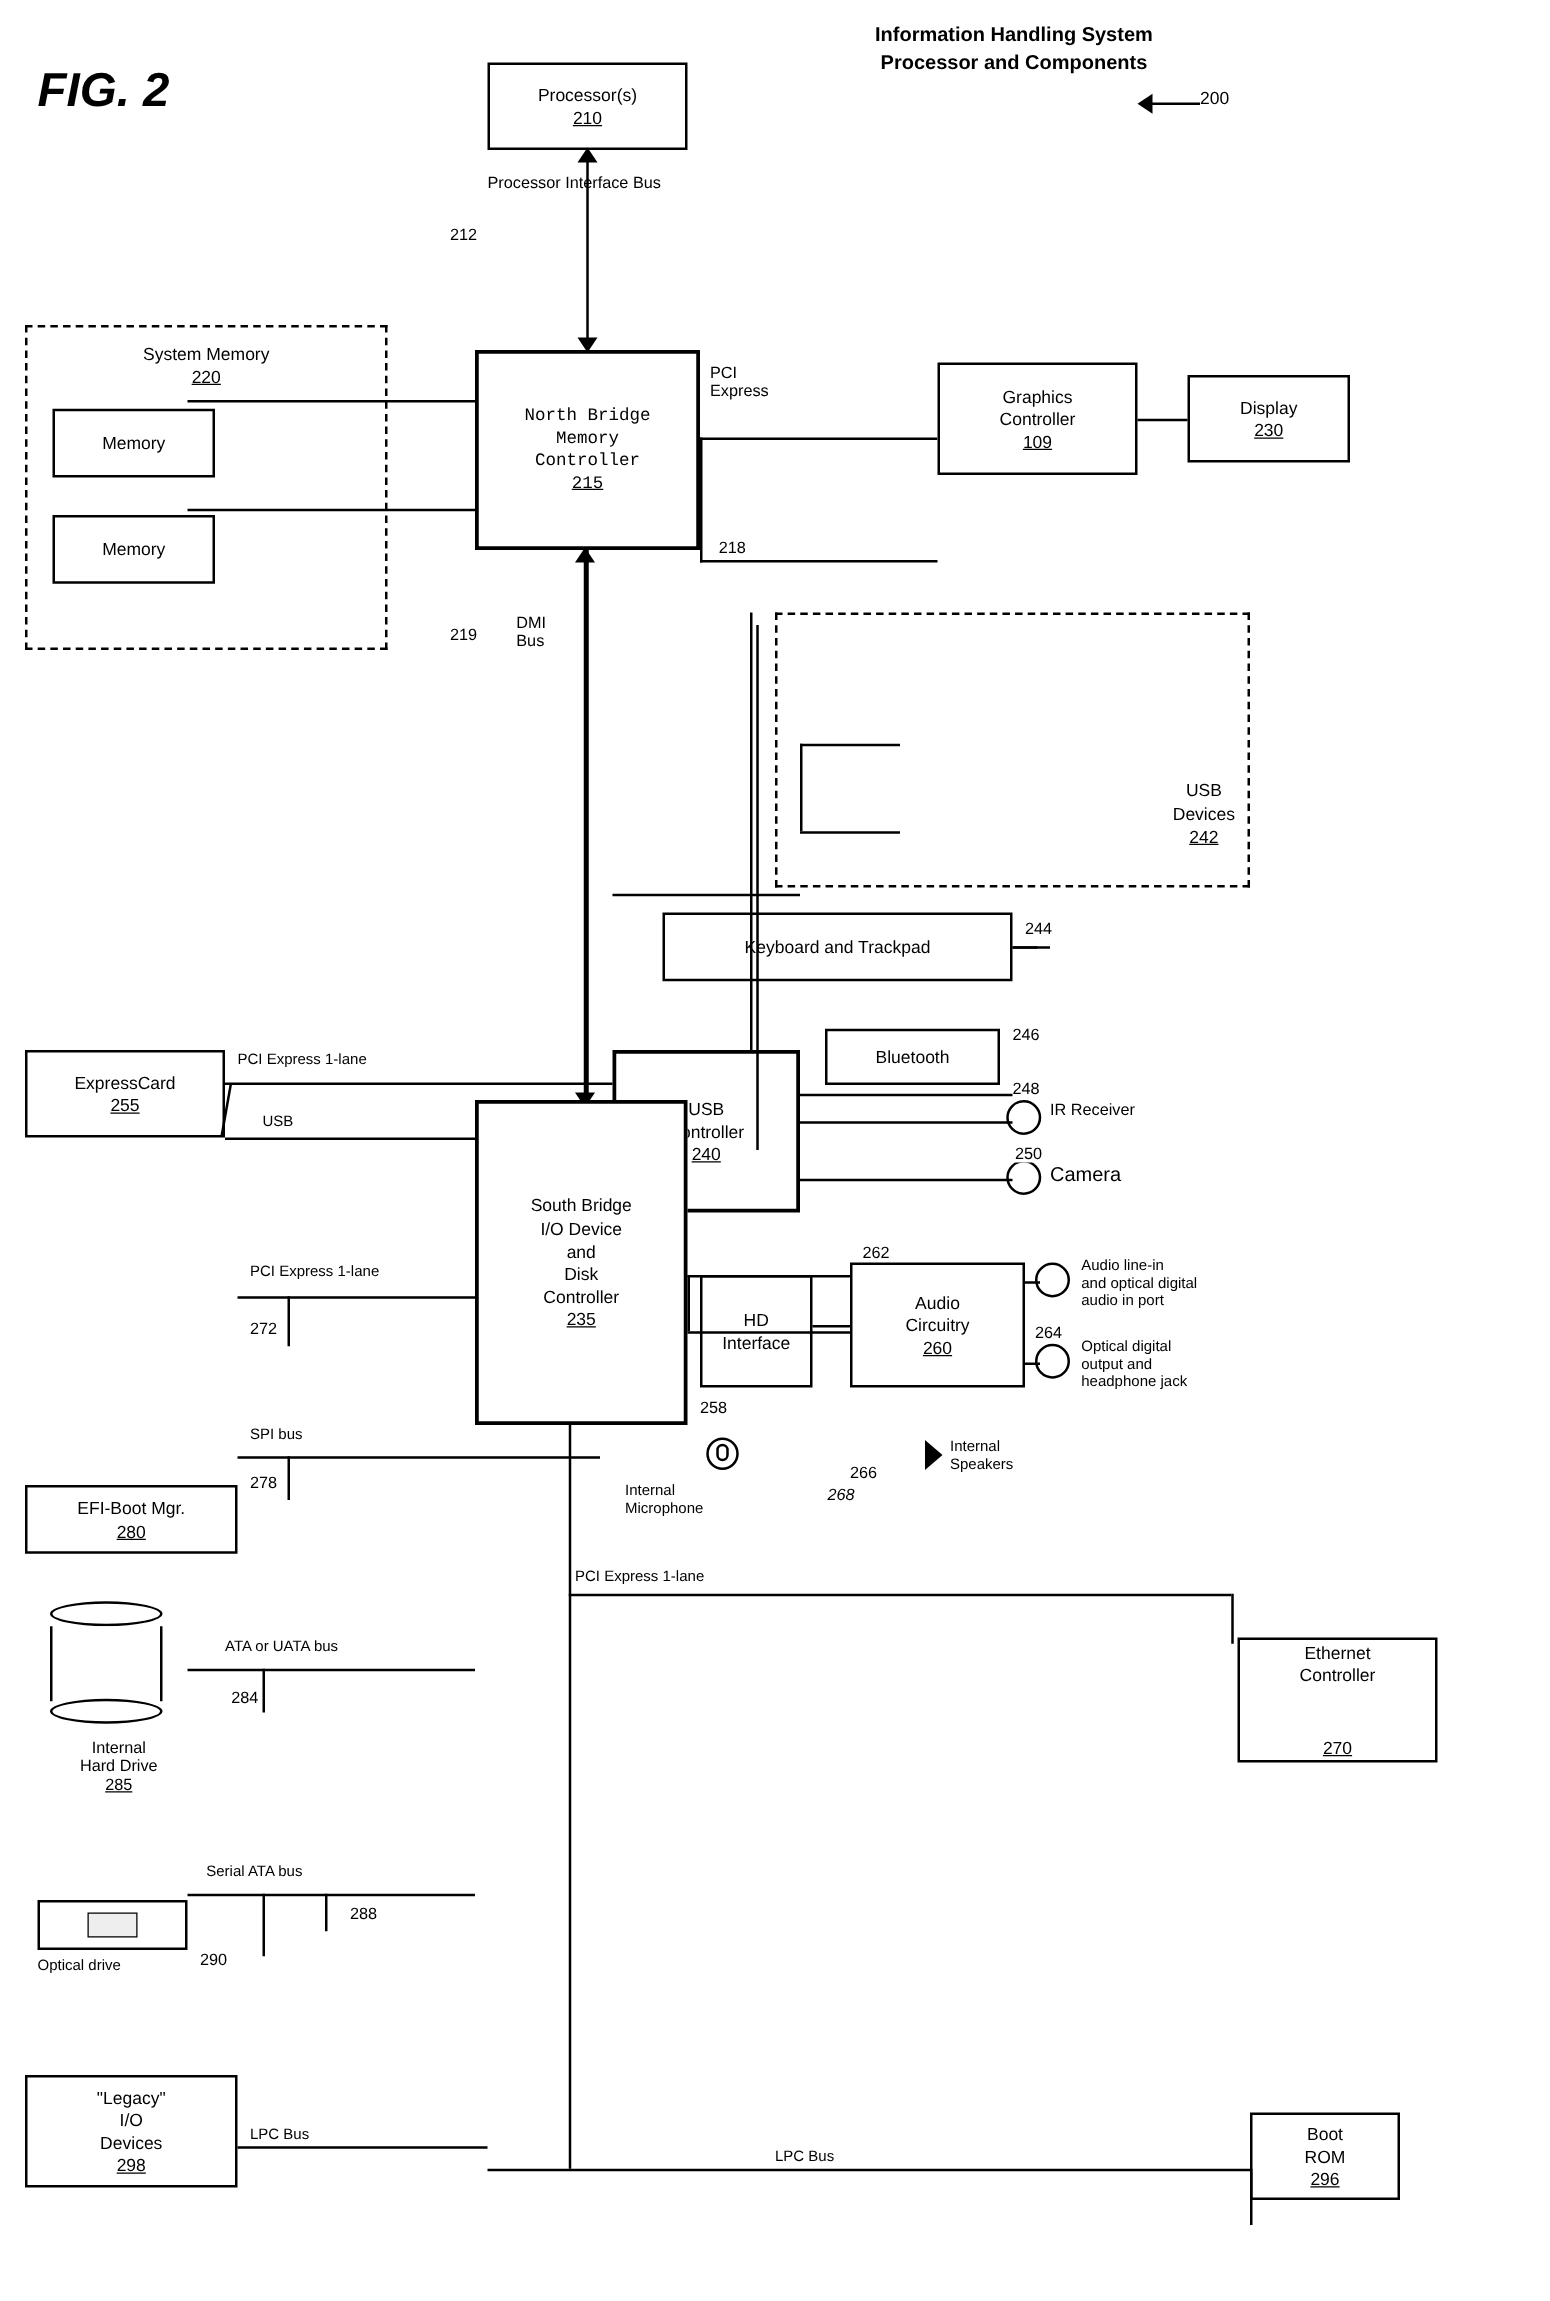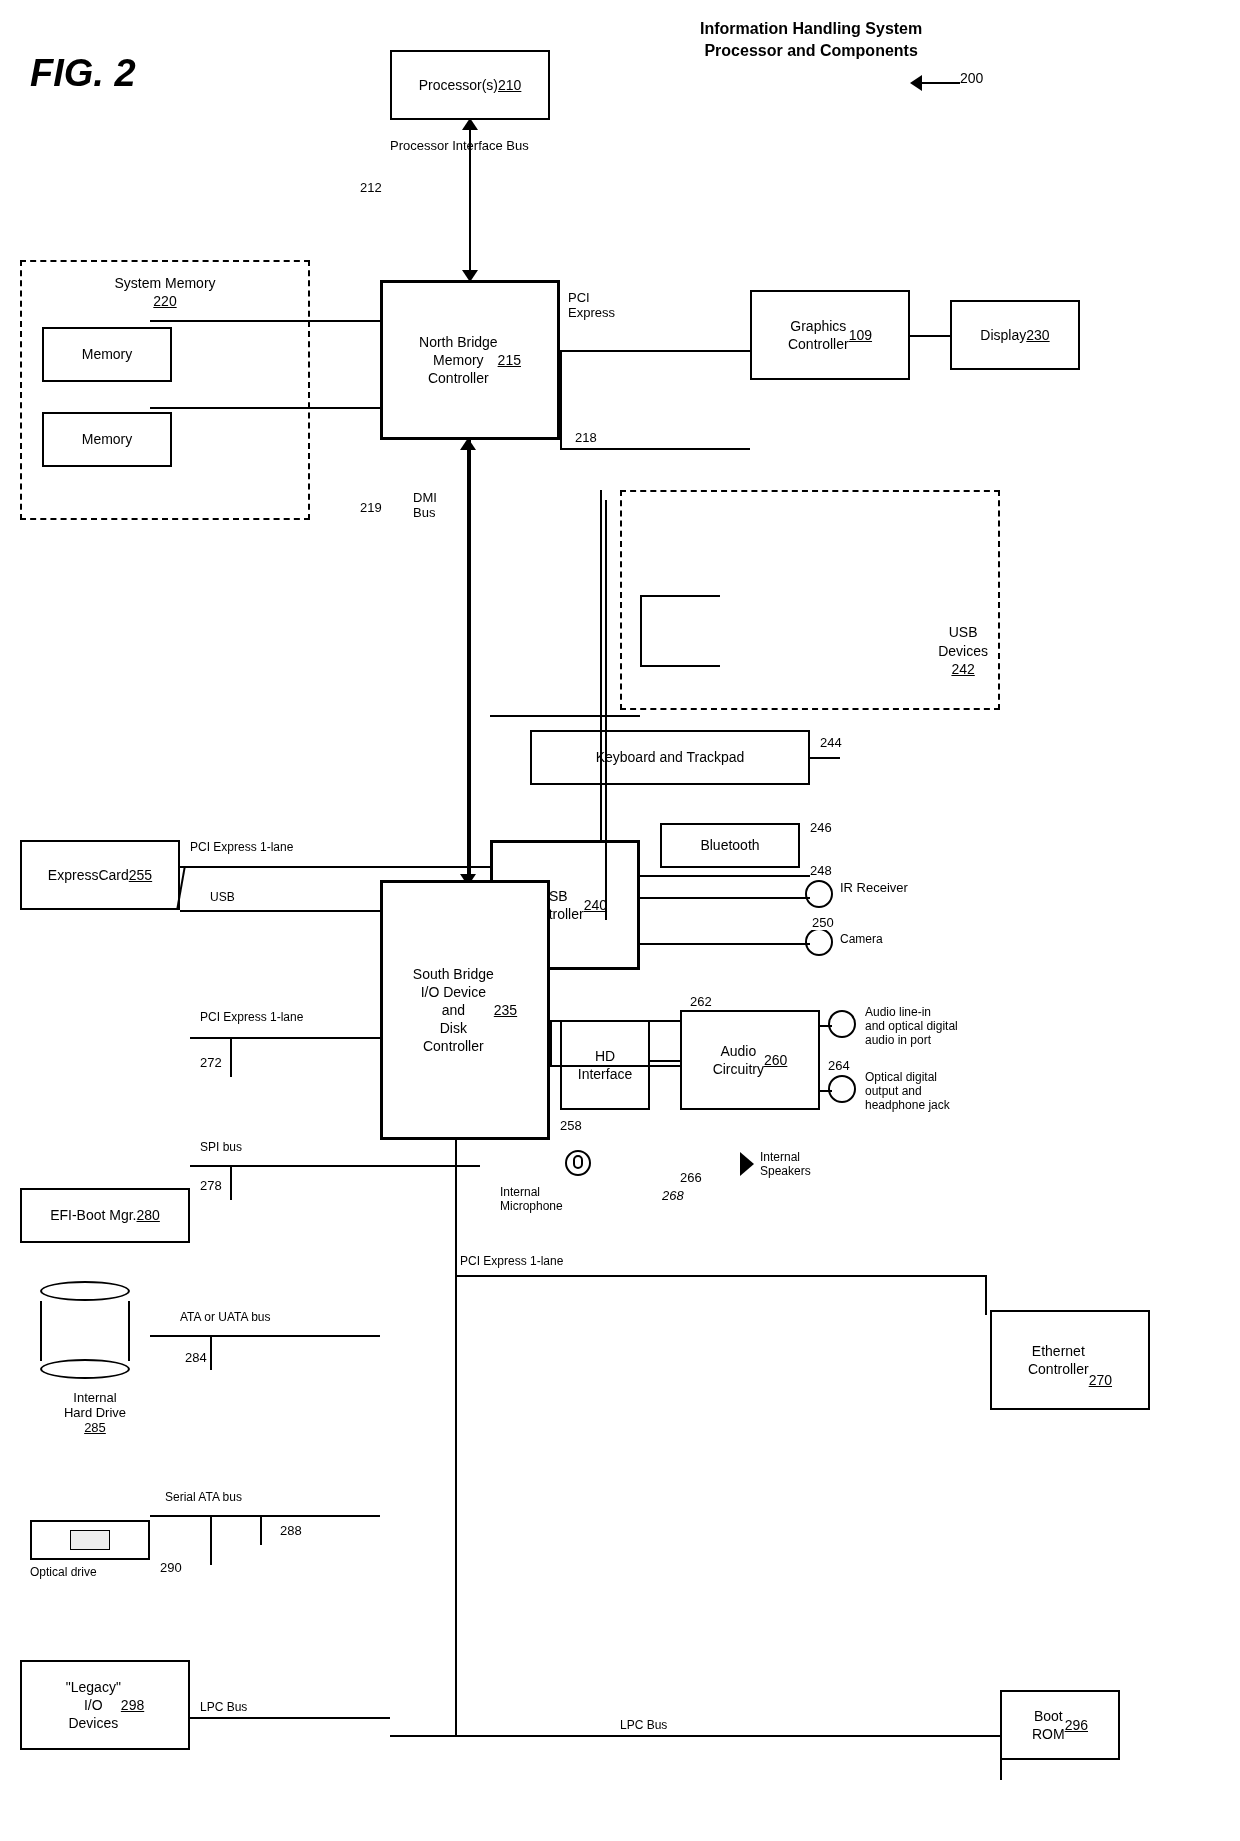--- a/index.html
+++ b/index.html
@@ -16,21 +16,21 @@
       width: 1240px;
       height: 1841px;
       background: #fff;
     }
     .box {
       position: absolute;
       border: 2px solid #000;
       background: #fff;
       text-align: center;
       display: flex;
-      flex-direction: row;
+      flex-direction: column;
       align-items: center;
       justify-content: center;
       font-size: 14px;
       line-height: 1.3;
     }
     .box.dashed {
       border: 2px dashed #000;
     }
     .box.thick {
       border: 3px solid #000;
@@ -127,21 +127,21 @@
 
     <div class="box" style="position:absolute;left:20px;top:65px;width:130px;height:55px;">
       <span>Memory</span>
     </div>
 
     <div class="box" style="position:absolute;left:20px;top:150px;width:130px;height:55px;">
       <span>Memory</span>
     </div>
   </div>
 
-  <div class="box thick" style="left:380px;top:280px;width:180px;height:160px;">
+  <div class="box thick" style="left:380px;top:280px;width:180px;height:160px;font-family:Liberation Mono, monospace;">
     <span style="font-size:14px;text-align:center;">North Bridge<br>Memory<br>Controller</span>
     <span style="text-decoration:underline;">215</span>
   </div>
 
   <div class="connector h" style="left:150px;top:320px;width:230px;"></div>
   <div class="connector h" style="left:150px;top:407px;width:230px;"></div>
 
   <div class="label" style="left:568px;top:290px;font-size:13px;">
     <span>PCI<br>Express</span>
   </div>
@@ -210,21 +210,21 @@
   <div class="label" style="left:810px;top:820px;">246</div>
 
   <div class="circle-icon" style="left:805px;top:880px;"></div>
   <div class="label" style="left:840px;top:880px;font-size:13px;">
     <span>IR Receiver</span>
   </div>
 
   <div class="label" style="left:810px;top:863px;">248</div>
 
   <div class="circle-icon" style="left:805px;top:928px;"></div>
-  <div class="label" style="left:840px;top:932px;font-size:12px;">
+  <div class="label" style="left:840px;top:932px;font-size:16px;">
     <span>Camera</span>
   </div>
 
   <div class="label" style="left:812px;top:915px;">250</div>
 
   <div class="box thick" style="left:490px;top:840px;width:150px;height:130px;">
     <span>USB<br>Controller</span>
     <span style="text-decoration:underline;">240</span>
   </div>
 

